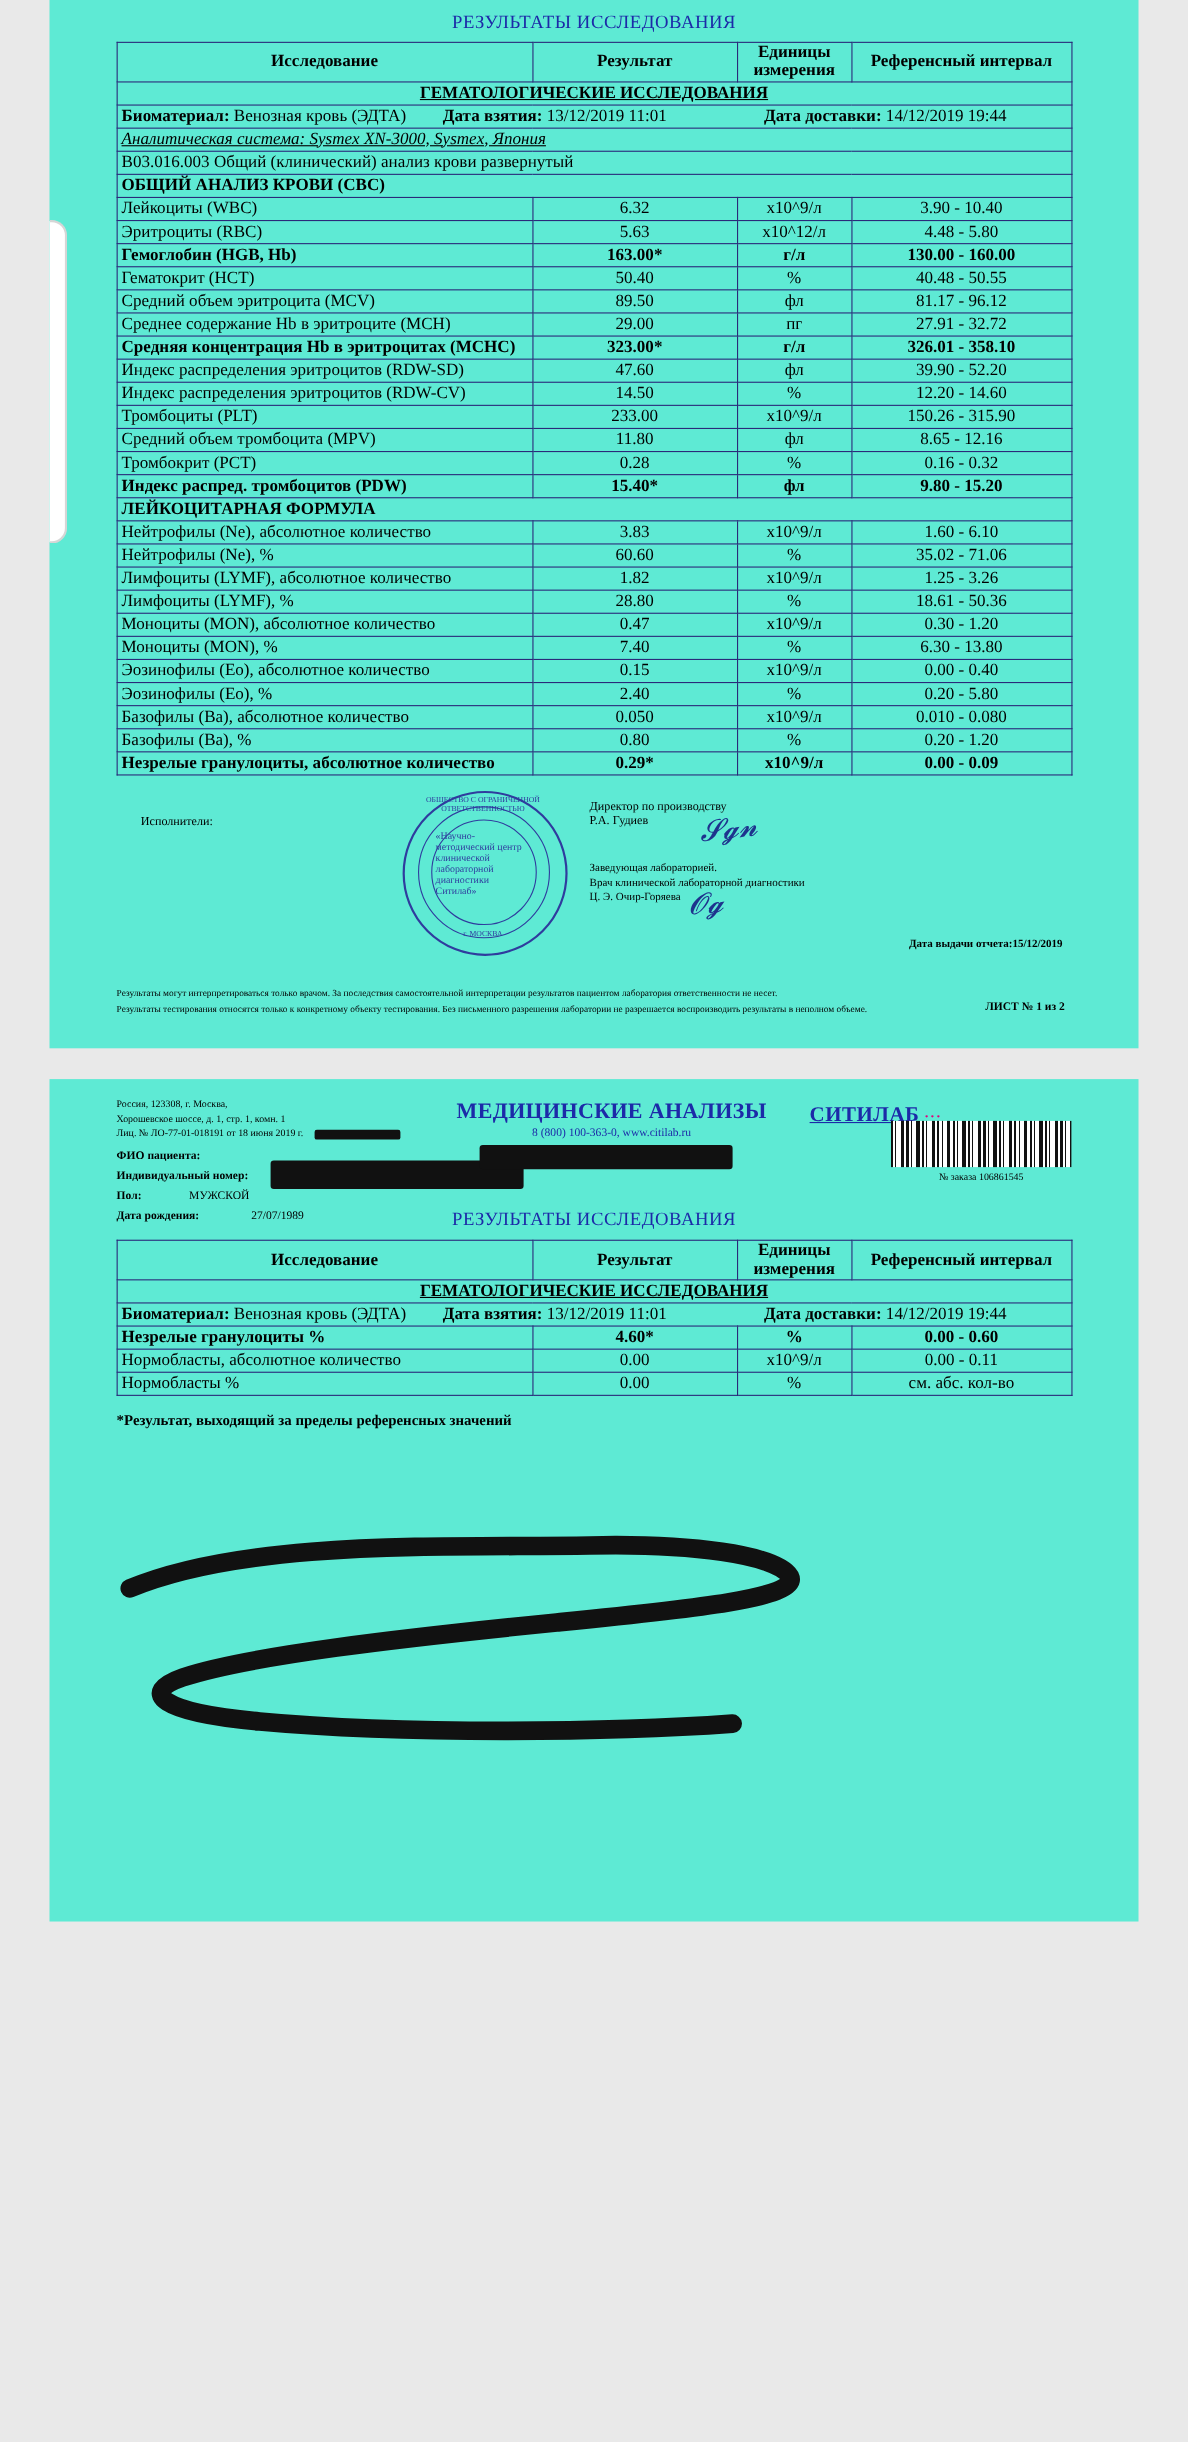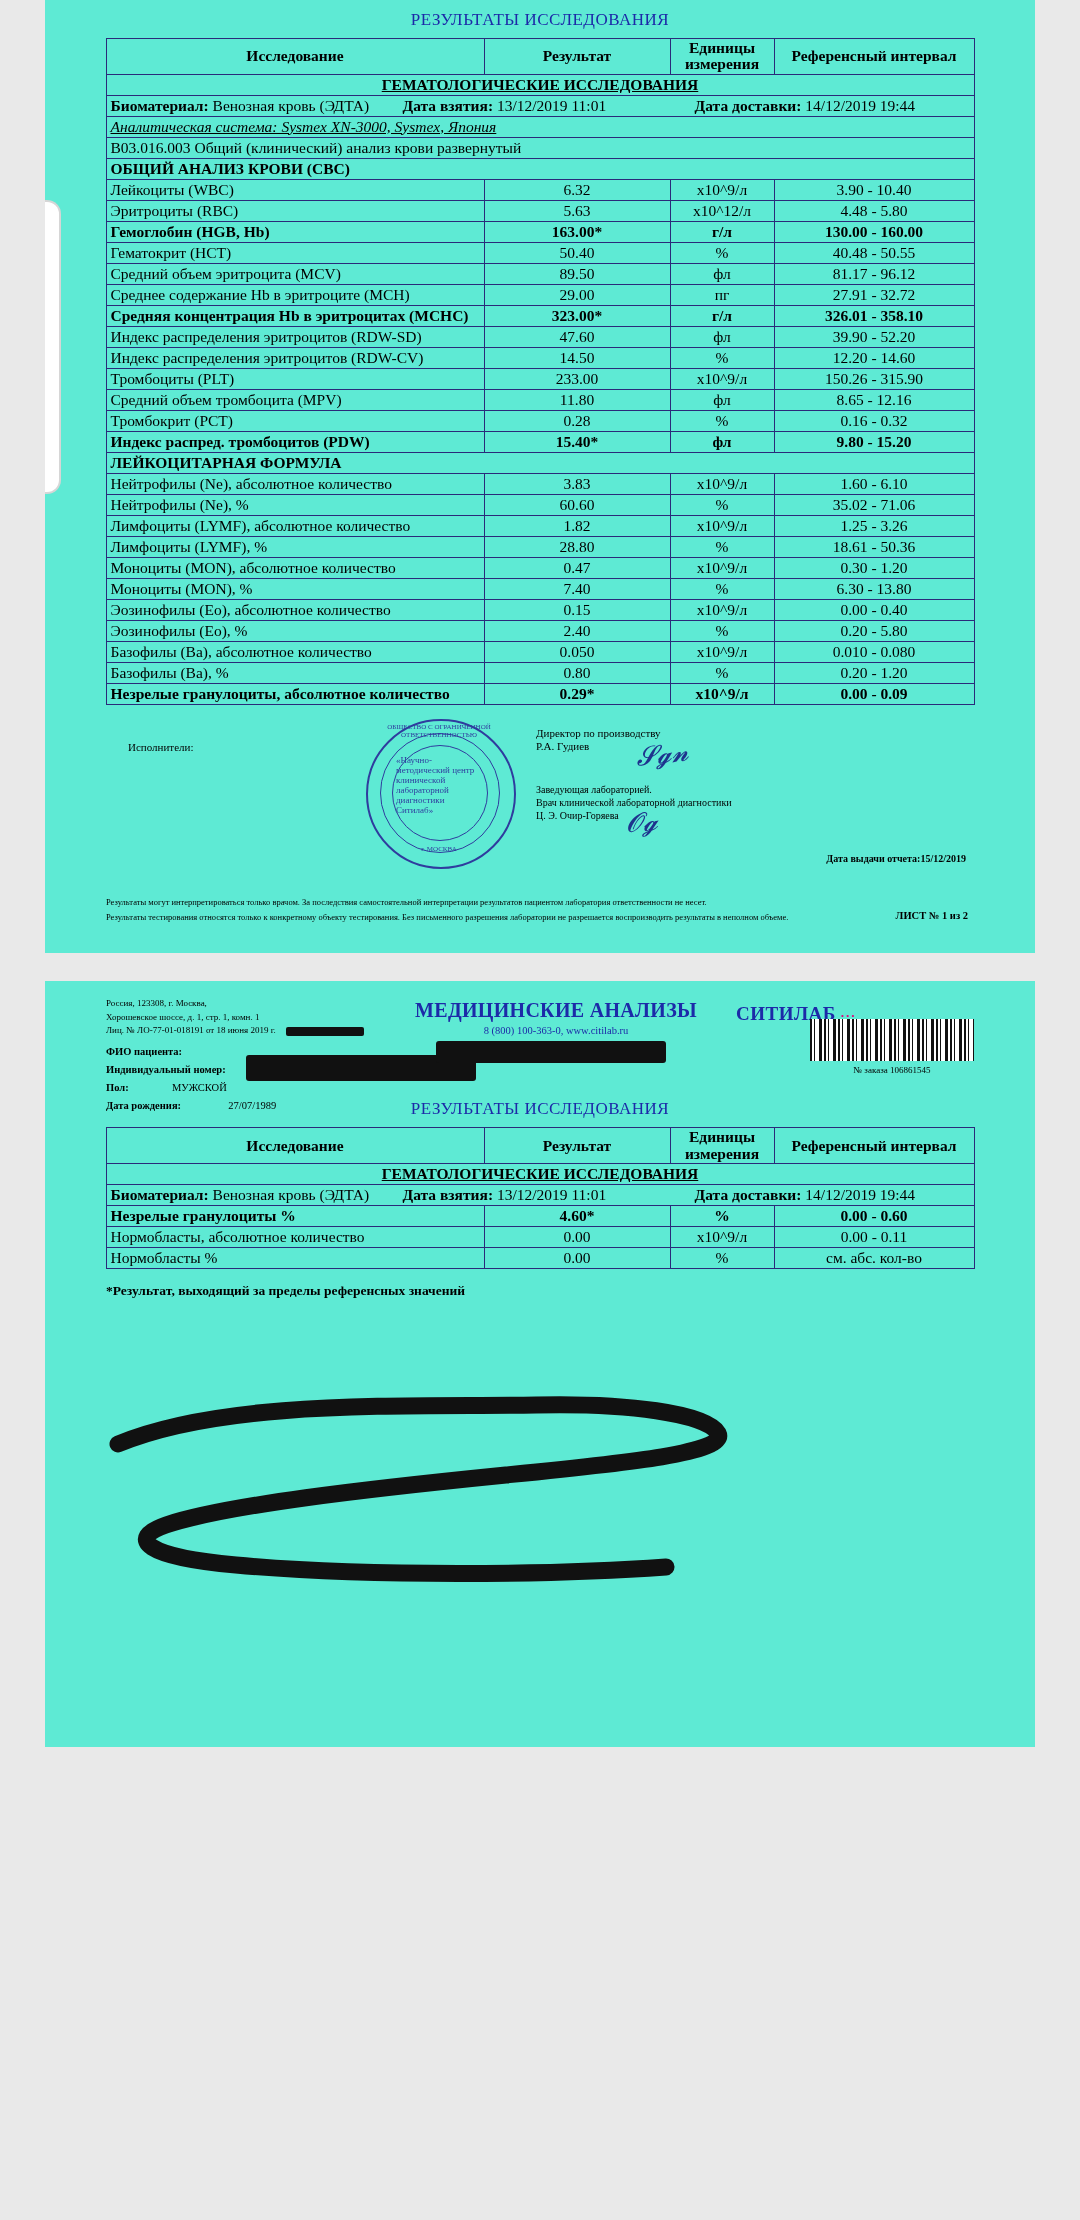--- a/index.html
+++ b/index.html
@@ -42,21 +42,21 @@
   .dateout{position:absolute;right:8px;top:142px;font-size:10px;font-weight:bold;}
   .disclaim{width:868px;margin:6px auto 0 auto;font-size:8.5px;line-height:1.35;position:relative;}
   .listno{position:absolute;right:6px;bottom:0;font-size:10.5px;font-weight:bold;}
   
   .p2head{width:868px;margin:0 auto;position:relative;height:96px;}
   .addr{position:absolute;left:0;top:0;font-size:9px;line-height:1.45;}
   .redact2{position:absolute;left:180px;top:30px;width:78px;height:9px;background:#111;border-radius:2px;}
   .centerhead{position:absolute;left:300px;top:2px;text-align:center;width:300px;}
   .centerhead .t{color:#1c2aa8;font-size:20px;font-weight:bold;letter-spacing:.3px;}
   .centerhead .s{color:#1c2aa8;font-size:10.5px;margin-top:3px;}
-  .brand{position:absolute;left:630px;top:6px;color:#1c2aa8;font-size:19px;font-weight:bold;letter-spacing:.5px;}
+  .brand{position:absolute;left:630px;top:6px;color:#1c2aa8;font-size:19px;font-weight:bold;letter-spacing:.5px;text-decoration:underline;}
   .brand .dots{color:#e2007a;font-size:13px;letter-spacing:1px;}
   .barcode{position:absolute;right:0;top:22px;width:164px;height:42px;
     background:repeating-linear-gradient(90deg,#111 0 2px,#fff 2px 4px,#111 4px 5px,#fff 5px 9px,#111 9px 12px,#fff 12px 14px);}
   .barlbl{position:absolute;right:0;top:68px;width:164px;text-align:center;font-size:9px;}
   .patient{position:absolute;left:0;top:46px;font-size:10.5px;line-height:1.7;}
   .patient b{font-weight:bold;}
   .redbig{position:absolute;left:140px;top:58px;width:230px;height:26px;background:#111;border-radius:3px;}
   .redbig2{position:absolute;left:330px;top:44px;width:230px;height:22px;background:#111;border-radius:3px;}
   .note{width:868px;margin:14px auto 0 auto;font-size:13.5px;font-weight:bold;}
   .scribble{width:868px;margin:90px auto 0 auto;height:330px;position:relative;}

